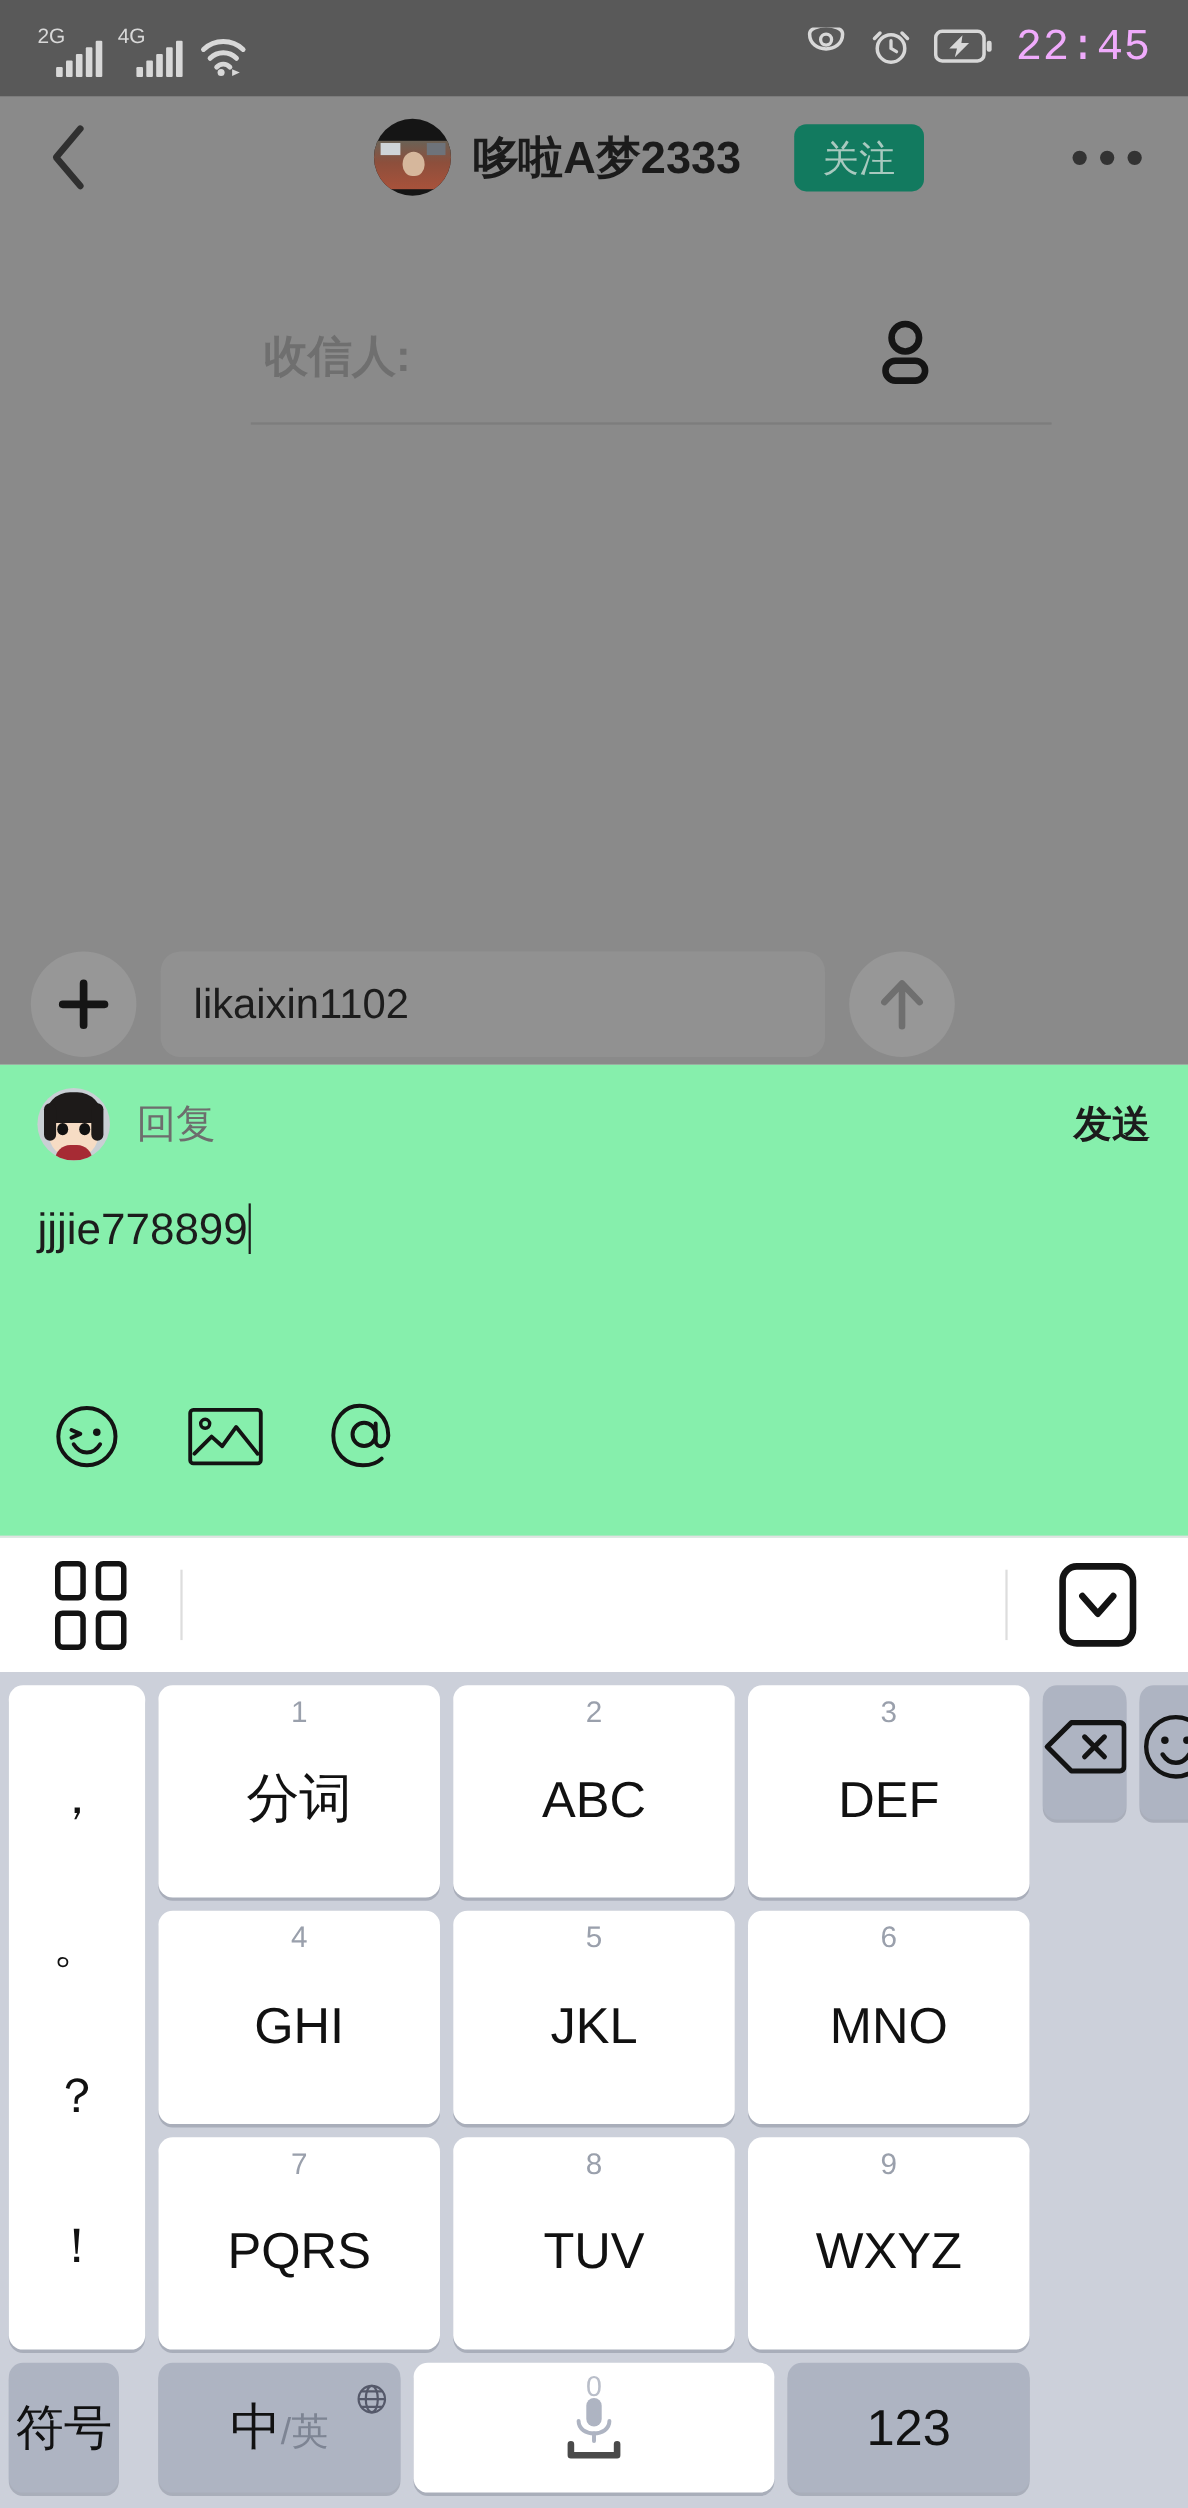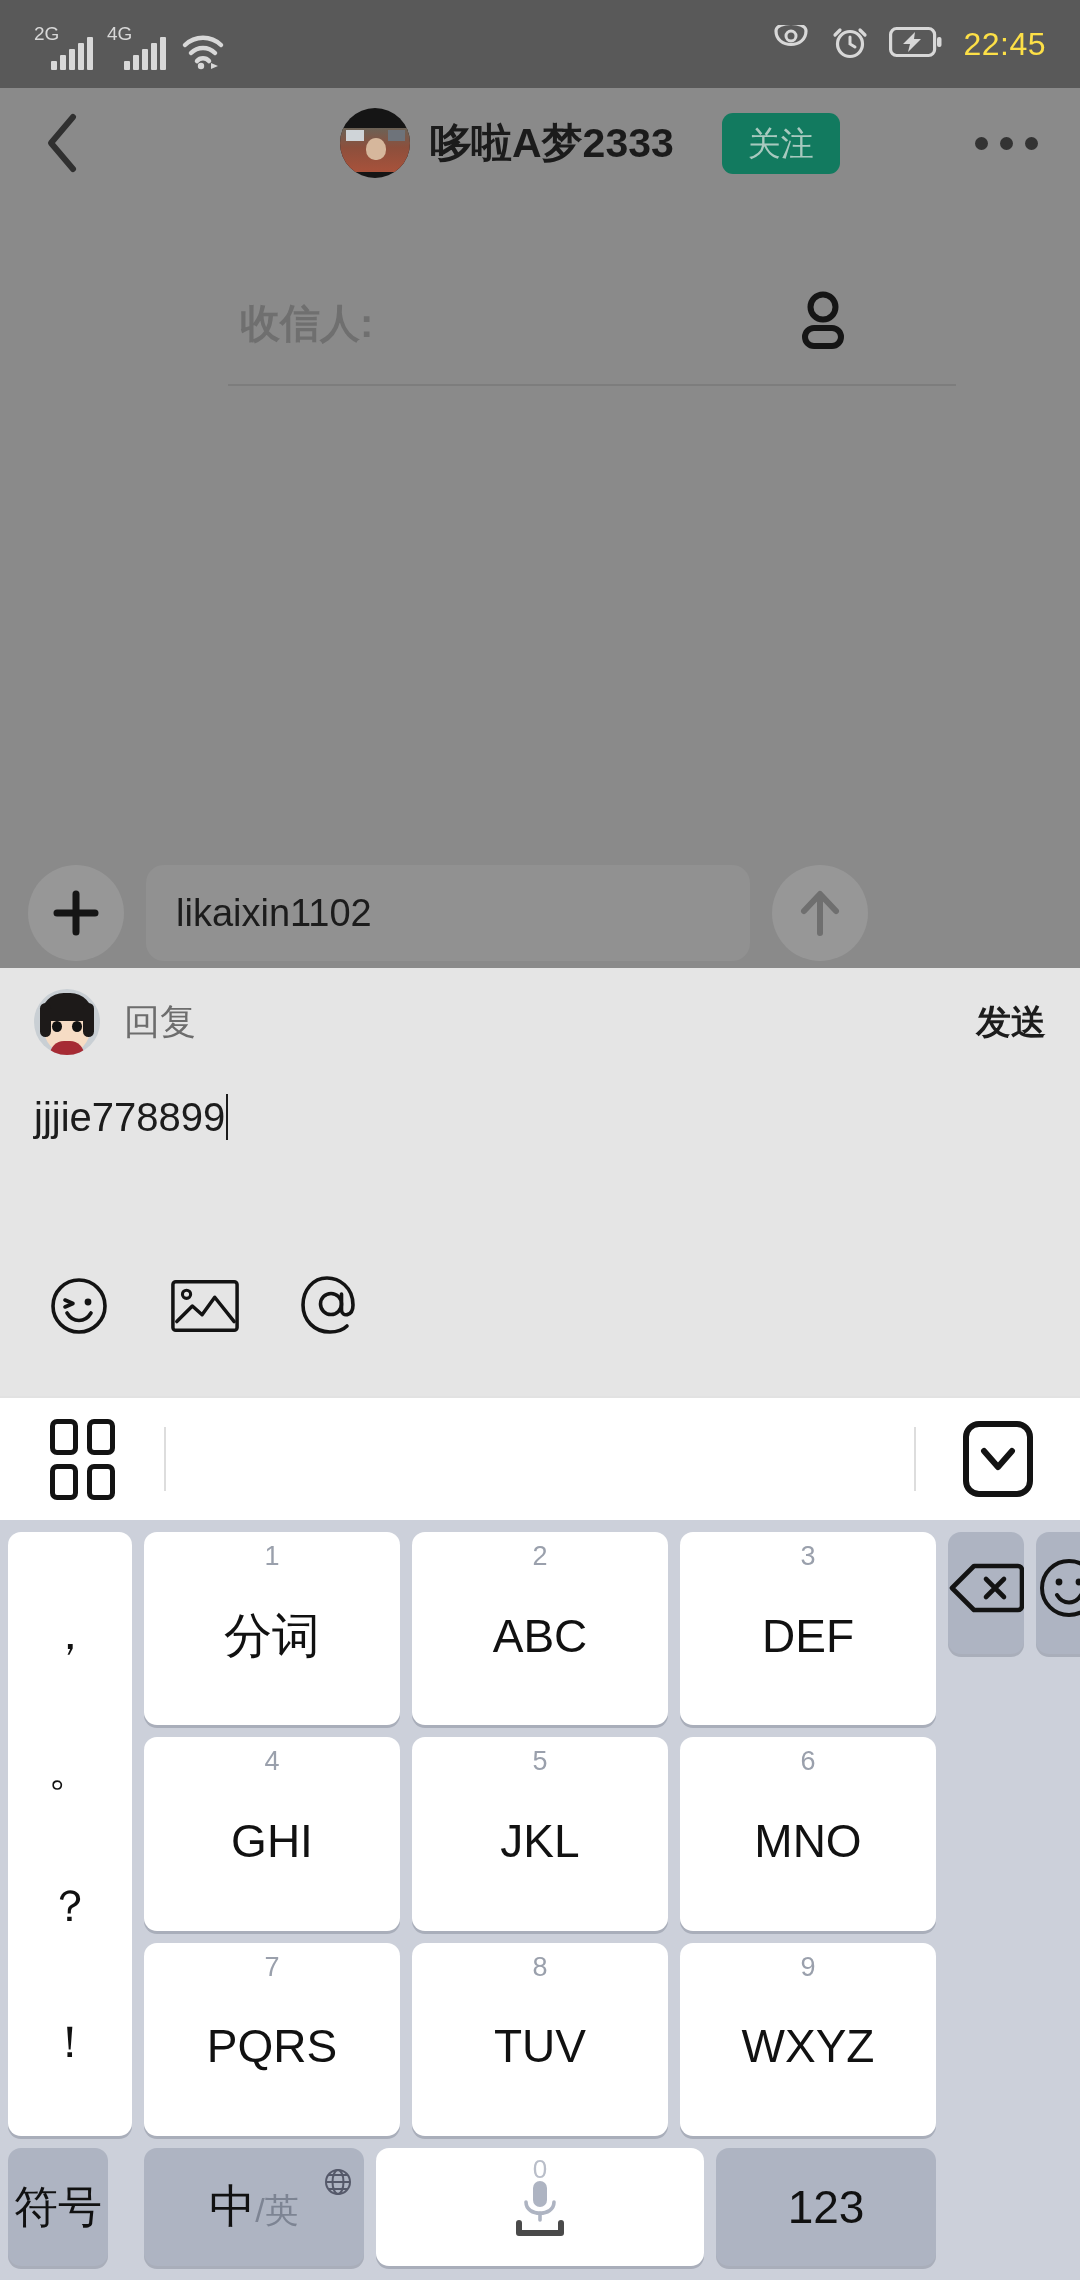--- a/index.html
+++ b/index.html
@@ -20,21 +20,21 @@
   .sb-right{ margin-left:auto; display:flex; align-items:center; gap:20px; }
   .sig{ position:relative; display:flex; align-items:flex-end; height:44px; }
   .sig .gen{ position:absolute; top:-2px; left:0; font-size:19px; line-height:1; color:#d8d8d8; }
   .bars{ display:flex; align-items:flex-end; gap:3px; margin-left:17px; }
   .bars i{ display:block; width:6px; background:#d8d8d8; border-radius:1px; }
   .bars i:nth-child(1){ height:9px; }
   .bars i:nth-child(2){ height:15px; }
   .bars i:nth-child(3){ height:21px; }
   .bars i:nth-child(4){ height:27px; }
   .bars i:nth-child(5){ height:33px; }
-  .sb-time{ font-size:32px; letter-spacing:0.5px; color:#fde047; }
+  .sb-time{ font-size:40px; letter-spacing:0.5px; color:#f0abfc;font-family:Liberation Mono, monospace; }
 
   
   #bg-page{
     position:absolute; top:88px; left:0; width:1080px; height:880px;
     background:#8a8a8a;
   }
   #nav-bar{
     position:absolute; top:0; left:0; width:1080px; height:110px;
     display:flex; align-items:center; padding:0 28px;
   }
@@ -88,21 +88,21 @@
     font-size:38px; color:#1c1c1c;
   }
   #bg-send{
     width:96px; height:96px; border-radius:50%; background:#979797;
     display:flex; align-items:center; justify-content:center; flex:none;
   }
 
   
   #reply-sheet{
     position:absolute; top:968px; left:0; width:1080px; height:430px;
-    background:#e5e5e5;
+    background:#86efac;
   }
   #reply-header{
     display:flex; align-items:center; height:108px; padding:0 34px;
   }
   #reply-avatar{
     width:66px; height:66px; border-radius:50%; overflow:hidden;
     background:#c9cfd4; position:relative; flex:none;
   }
   #reply-avatar .face{ position:absolute; left:10px; top:14px; width:46px; height:50px;
     border-radius:46% 46% 48% 48%; background:#f6dcc4; }

